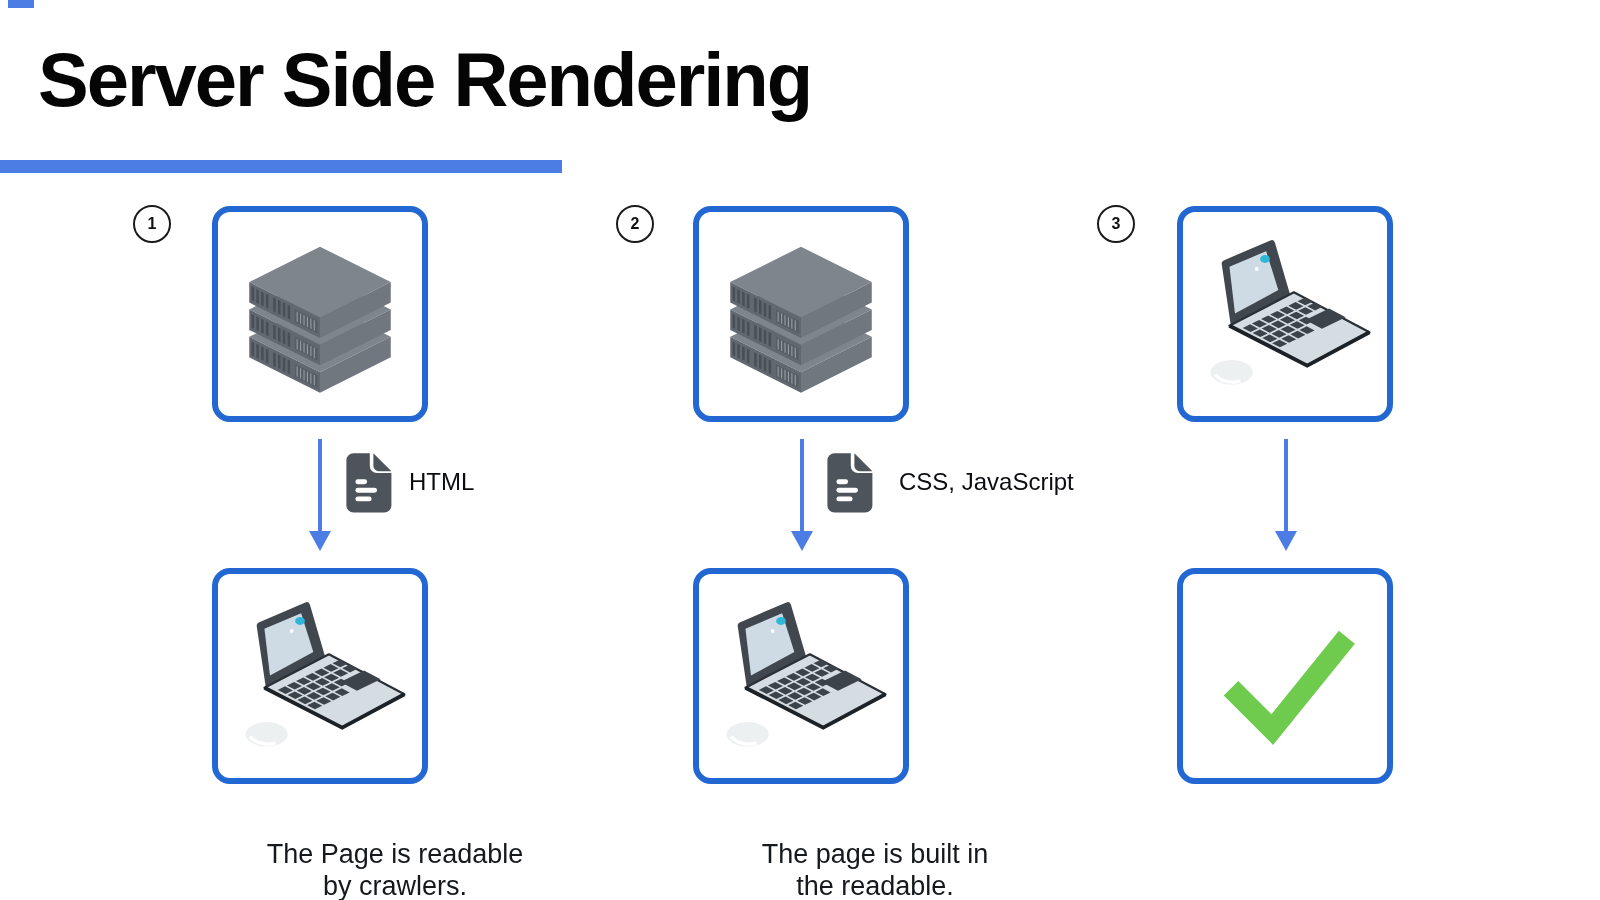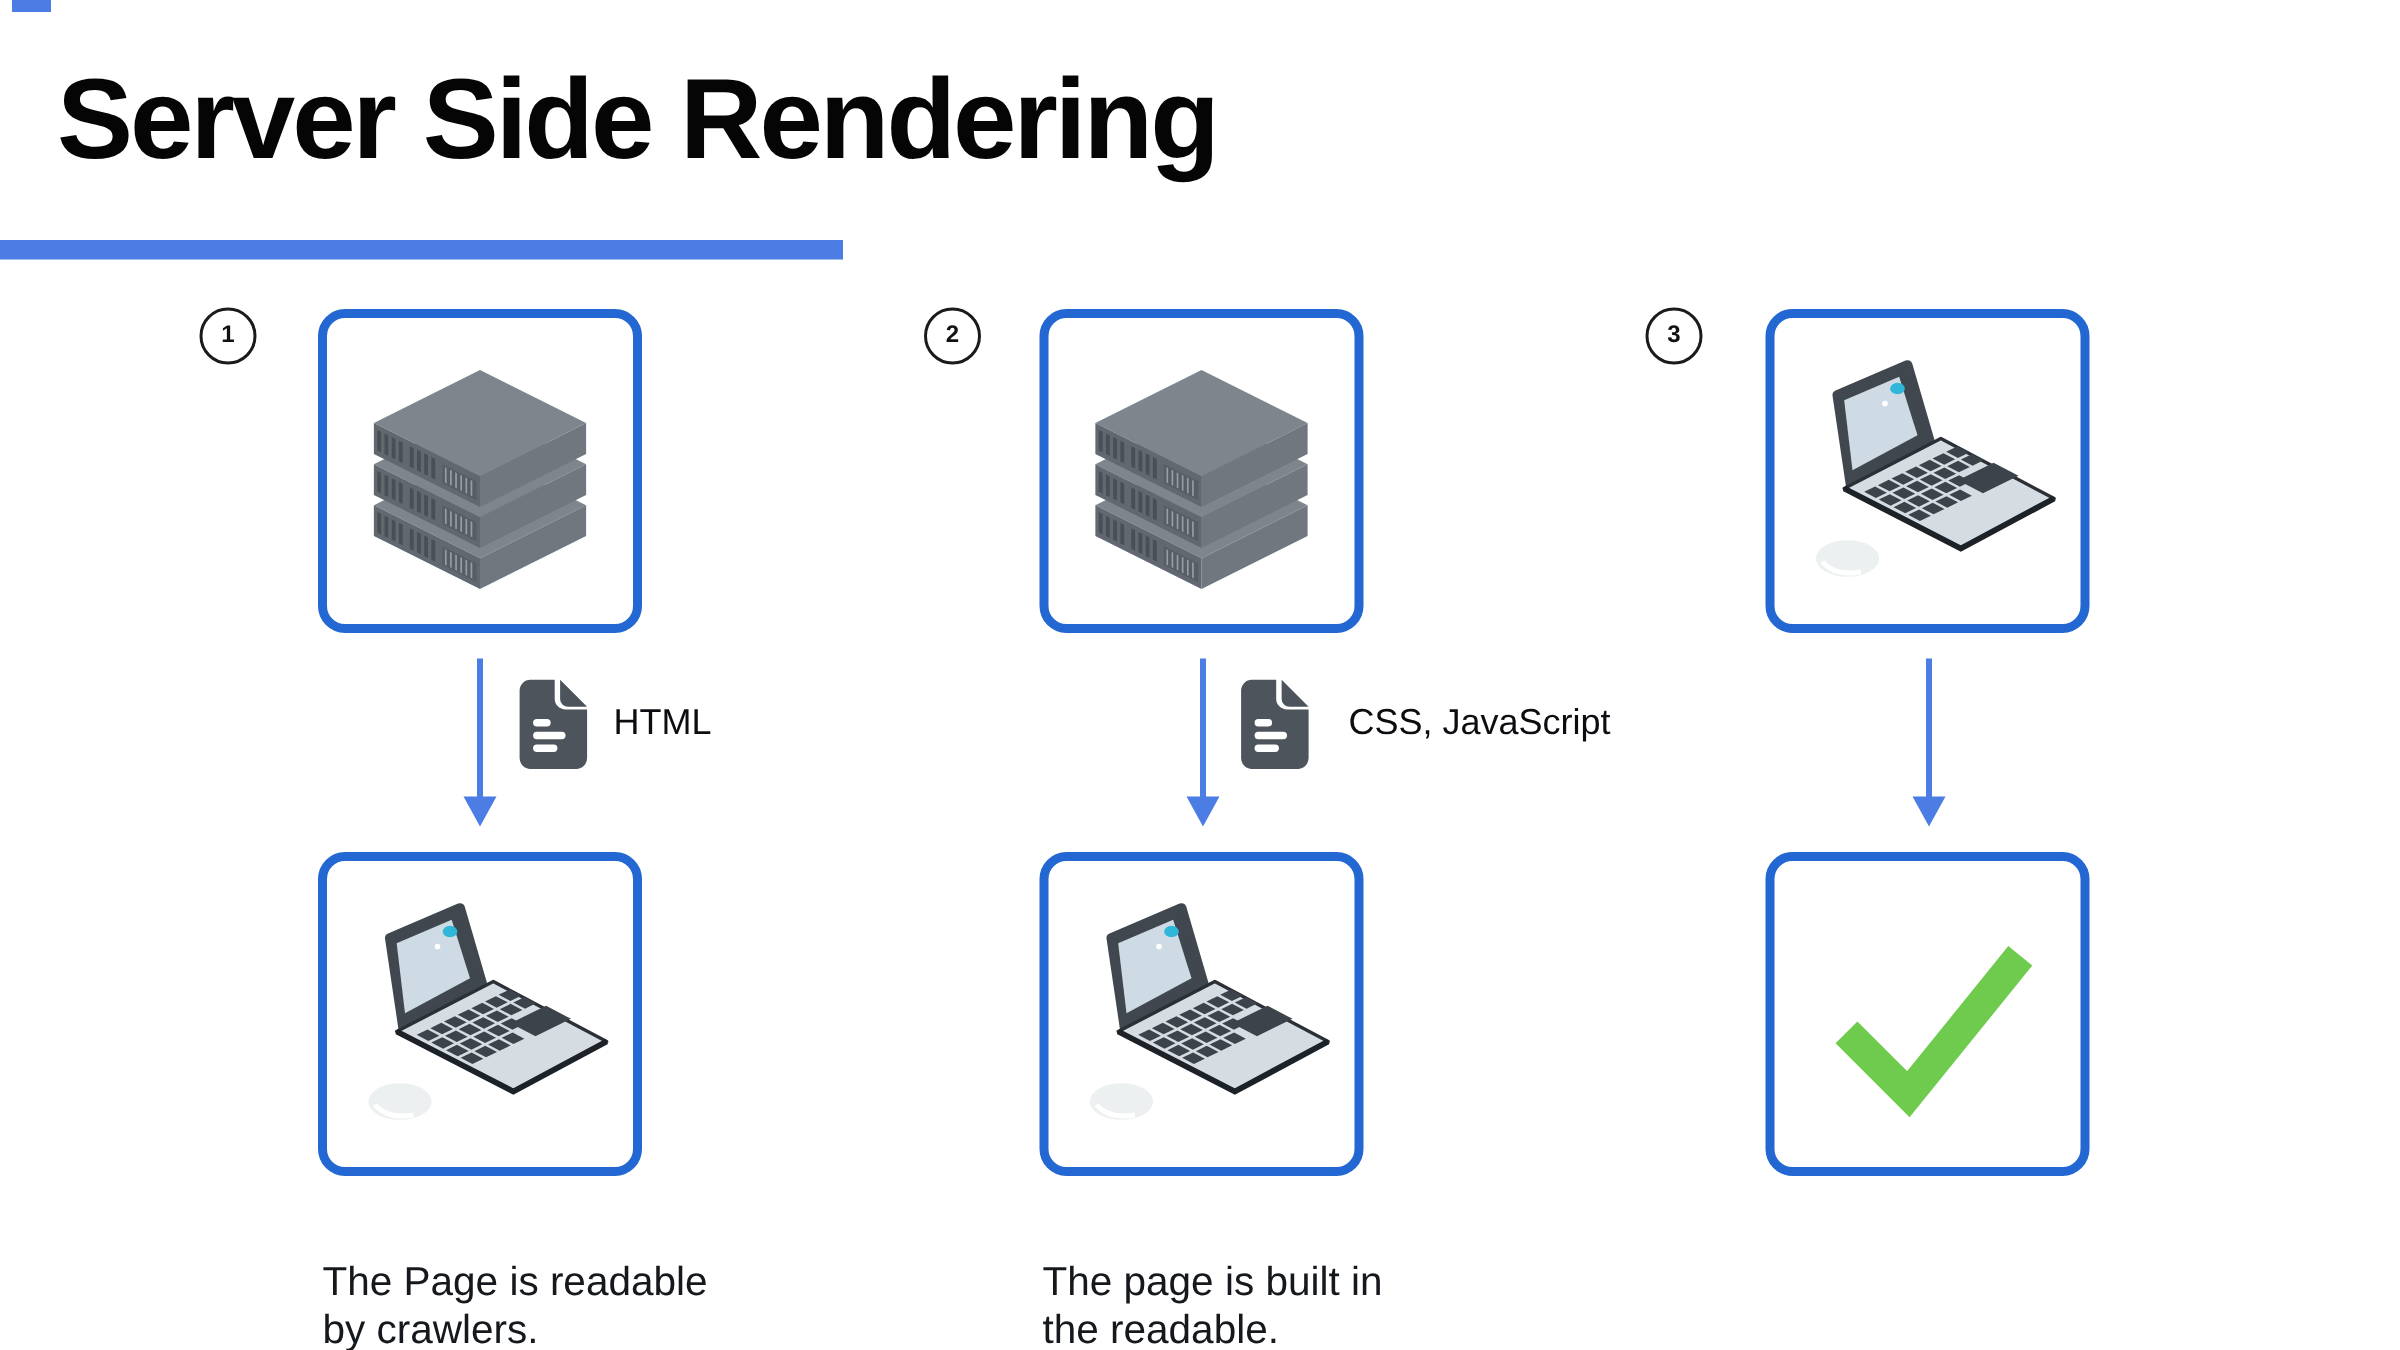--- a/index.html
+++ b/index.html
@@ -1,19 +1,19 @@
 <!DOCTYPE html>
 <html><head>
 <meta charset="utf-8">
 <style>
   * { margin:0; padding:0; box-sizing:border-box; }
   html,body { background:#ffffff; }
   .canvas {
     position:relative; width:1600px; height:900px; background:#ffffff;
-    font-family:"Liberation Sans", sans-serif; overflow:hidden;
+    font-family:"Liberation Sans", sans-serif; overflow:hidden;text-align:center;
   }
   .top-sliver { position:absolute; left:8px; top:0; width:26px; height:8px; background:#4b7de4; }
   .page-title {
     position:absolute; left:38px; top:38px;
     font-size:76px; font-weight:bold; letter-spacing:-2px; color:#050505; line-height:1.1;
   }
   .title-underline { position:absolute; left:0; top:160px; width:562px; height:13px; background:#4b7de4; }
 
   .step-badge {
     position:absolute; top:205px; width:38px; height:38px; border:2px solid #1b1b1b; border-radius:50%;

